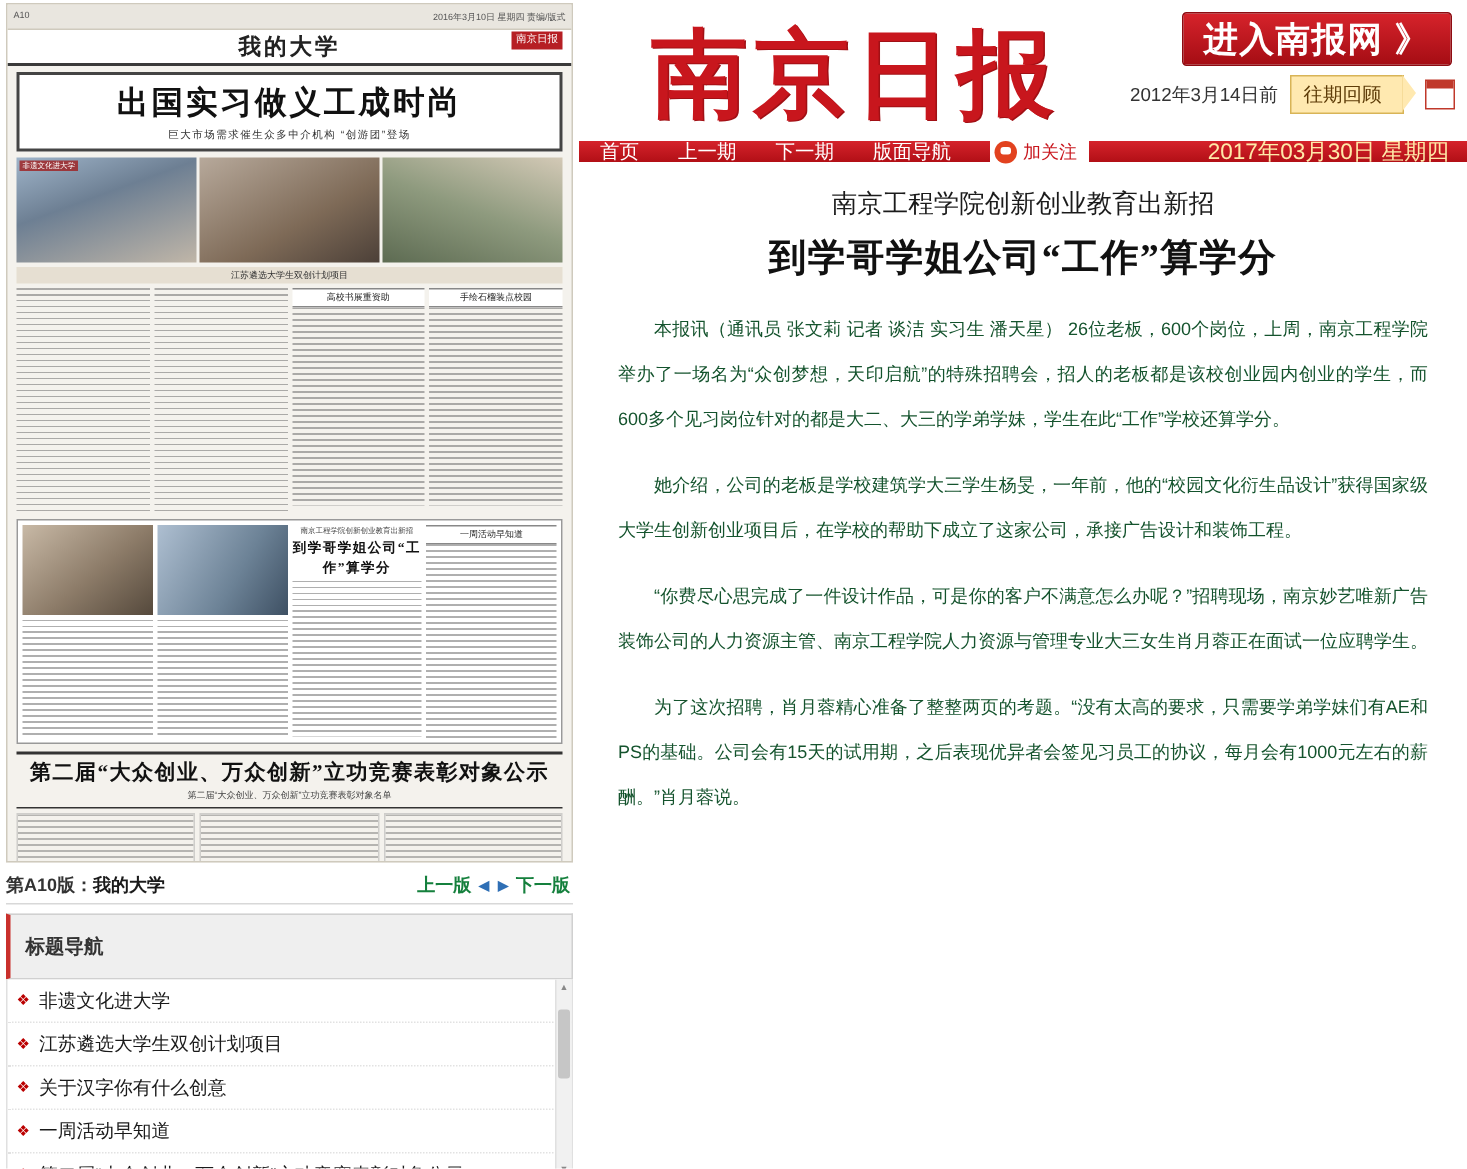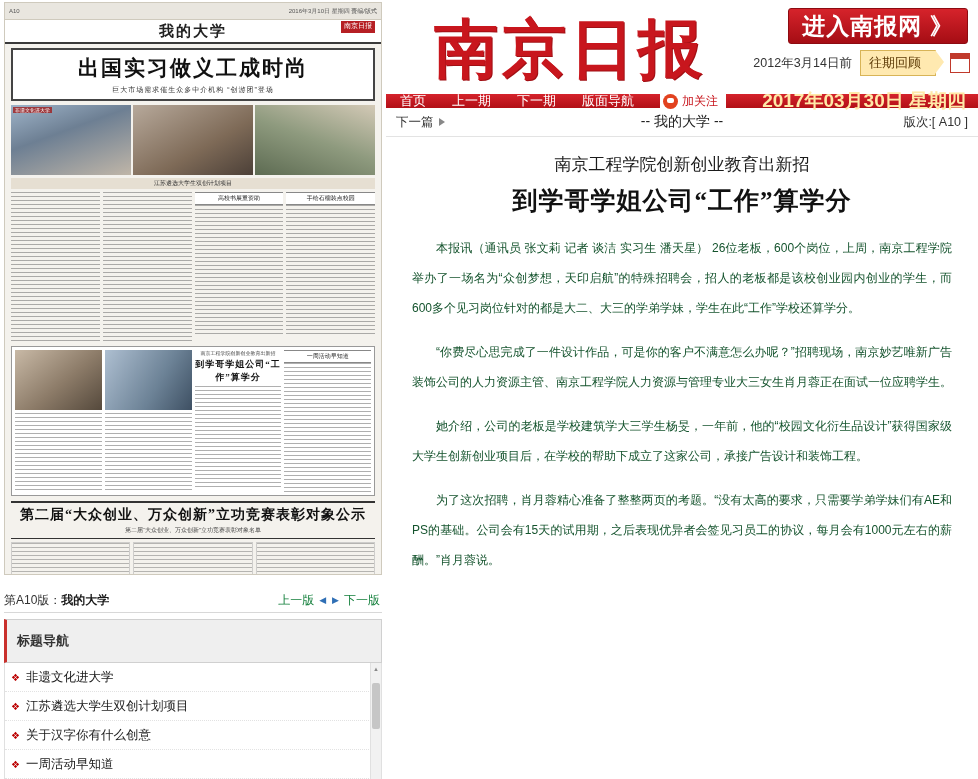--- a/index.html
+++ b/index.html
@@ -213,26 +213,27 @@
     border: 1px solid #aaa;
     background: repeating-linear-gradient(
         to bottom,
         #777 0px, #777 1px,
         rgba(0,0,0,0) 1px, rgba(0,0,0,0) 4px);
     opacity: .5;
   }
 
   .page-info-bar {
     height: 24px;
-    margin: 13px 4px 0 4px;
+    margin: 3px 4px 0 4px;
     display: flex;
     align-items: center;
     font-size: 12px;
     color: #333;
     border-bottom: 1px solid #d8d8d8;
+    font-weight: bold;
   }
   .page-info-bar .pi-left { flex: 1; }
   .page-info-bar .pi-left b { color: #1a1a1a; }
   .page-info-bar .pi-link {
     color: #15803d;
     cursor: pointer;
     margin: 0 2px;
   }
   .page-info-bar .arrow {
     color: #2f6fb5;
@@ -434,22 +435,22 @@
     content: "";
     position: absolute;
     left: 4px; top: 4px;
     width: 7px; height: 5px;
     background: #fff;
     border-radius: 2px;
   }
   .red-nav .nav-date {
     position: absolute;
     right: 12px;
-    font-size: 19px;
-    font-weight: bold;
+    font-size: 15px;
+    font-weight: normal;
     color: #ffe9a8;
   }
   .subbar {
     height: 28px;
     border-bottom: 1px solid #e3e3e3;
     display: flex;
     align-items: center;
     font-size: 12.5px;
     color: #333;
     padding: 0 10px;
@@ -640,30 +641,24 @@
       <span class="nav-link">上一期</span>
       <span class="nav-link">下一期</span>
       <span class="nav-link">版面导航</span>
       <span class="follow-chip">
         <span class="wx"></span>
         <span>加关注</span>
       </span>
       <span class="nav-date">2017年03月30日 星期四</span>
     </div>
 
-    <div class="subbar">
-      <span class="prev-art">下一篇</span>
-      <span class="tri"></span>
-      <span class="center-sec">--  我的大学  --</span>
-      <span class="edition">版次:[ A10 ]</span>
-    </div>
 
     <div class="article">
       <div class="art-kicker">南京工程学院创新创业教育出新招</div>
       <div class="art-title">到学哥学姐公司“工作”算学分</div>
       <p class="art-para">本报讯（通讯员 张文莉 记者 谈洁 实习生 潘天星） 26位老板，600个岗位，上周，南京工程学院举办了一场名为“众创梦想，天印启航”的特殊招聘会，招人的老板都是该校创业园内创业的学生，而600多个见习岗位针对的都是大二、大三的学弟学妹，学生在此“工作”学校还算学分。</p>
+      <p class="art-para">她介绍，公司的老板是学校建筑学大三学生杨旻，一年前，他的“校园文化衍生品设计”获得国家级大学生创新创业项目后，在学校的帮助下成立了这家公司，承接广告设计和装饰工程。</p>
       <p class="art-para">“你费尽心思完成了一件设计作品，可是你的客户不满意怎么办呢？”招聘现场，南京妙艺唯新广告装饰公司的人力资源主管、南京工程学院人力资源与管理专业大三女生肖月蓉正在面试一位应聘学生。</p>
-      <p class="art-para">她介绍，公司的老板是学校建筑学大三学生杨旻，一年前，他的“校园文化衍生品设计”获得国家级大学生创新创业项目后，在学校的帮助下成立了这家公司，承接广告设计和装饰工程。</p>
       <p class="art-para">为了这次招聘，肖月蓉精心准备了整整两页的考题。“没有太高的要求，只需要学弟学妹们有AE和PS的基础。公司会有15天的试用期，之后表现优异者会签见习员工的协议，每月会有1000元左右的薪酬。”肖月蓉说。</p>
     </div>
   </div>
 
 </div>
 
 </body></html>

